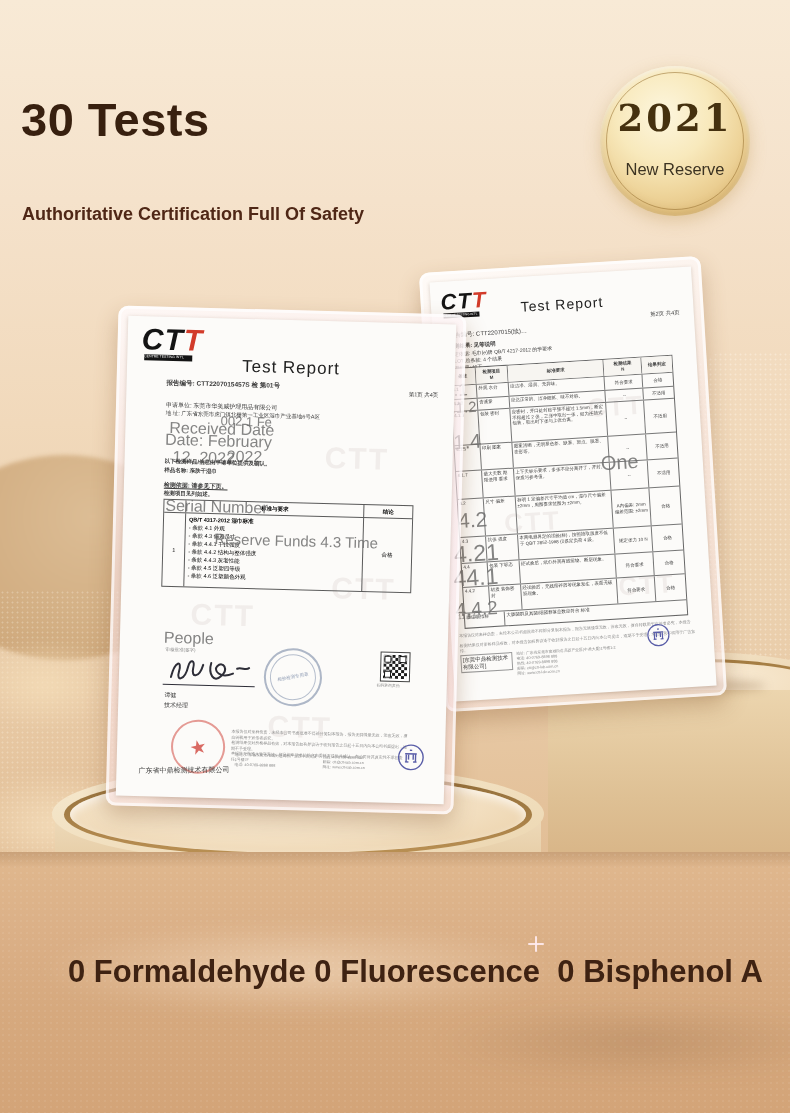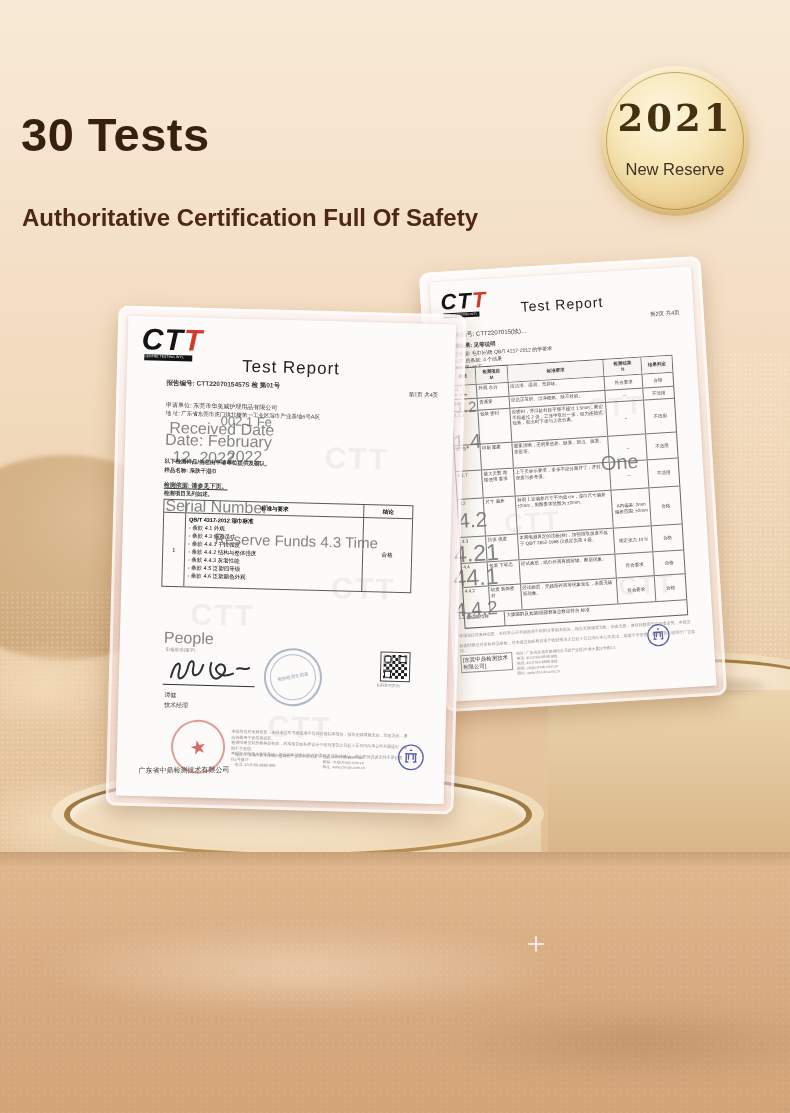--- a/index.html
+++ b/index.html
@@ -3,22 +3,22 @@
 <meta charset="utf-8">
 <style>
   * { margin:0; padding:0; box-sizing:border-box; }
   html,body { width:790px; }
   body { font-family:"Liberation Sans", sans-serif; }
   .stage { position:relative; width:790px; height:1113px; overflow:hidden;
     background:linear-gradient(180deg,#f8ead6 0%,#f5e2cb 18%,#f1d9bb 38%,#ebd0ae 55%,#e4c29b 72%,#ddb58b 88%,#d8ad80 100%); }
   .abs { position:absolute; }
 
   
-  .headline { left:21px; top:107px; font-size:47px; font-weight:800; color:#38200f; letter-spacing:0.5px; }
-  .subheadline { left:22px; top:204px; font-size:24px; font-weight:700; color:#4f2716; }
+  .headline { left:21px; top:92px; font-size:47px; font-weight:800; color:#38200f; letter-spacing:0.5px; }
+  .subheadline { left:22px; top:204px; font-size:18px; font-weight:700; color:#4f2716; }
   .claim { left:68px; top:954px; font-size:31px; font-weight:800; color:#3e2212; white-space:pre; }
 
   
   .medal { left:600px; top:66px; width:150px; height:150px; border-radius:50%;
     background:radial-gradient(circle at 42% 32%, #fdf6de 0%, #f8e9bc 35%, #eed49a 60%, #e2bf7d 82%, #d9b369 100%);
     box-shadow:0 5px 16px rgba(190,150,80,.35), inset 0 -4px 9px rgba(170,125,55,.35), inset 0 2px 5px rgba(255,255,255,.85); }
   .medal-ring { position:absolute; inset:6px; border:1px solid rgba(150,112,48,.55); border-radius:50%; }
   .medal-year { position:absolute; top:30px; width:100%; text-align:center;
     font-family:"DejaVu Serif", serif; font-size:37px; font-weight:700; color:#45310f; letter-spacing:3px; }
   .medal-label { position:absolute; top:94px; width:100%; text-align:center; font-size:16.5px; color:#3c3322; }
@@ -388,13 +388,14 @@
   </div>
 
   <div class="abs fabric-front">
     <div class="crease"></div>
     <div class="tex"></div>
     <div class="sheen"></div>
     <div class="sheen2"></div>
   </div>
   <div class="abs sparkle"></div>
 
+  <div class="abs claim">0 Formaldehyde 0 Fluorescence  0 Bisphenol A</div>
 </div>
 
 </body></html>

